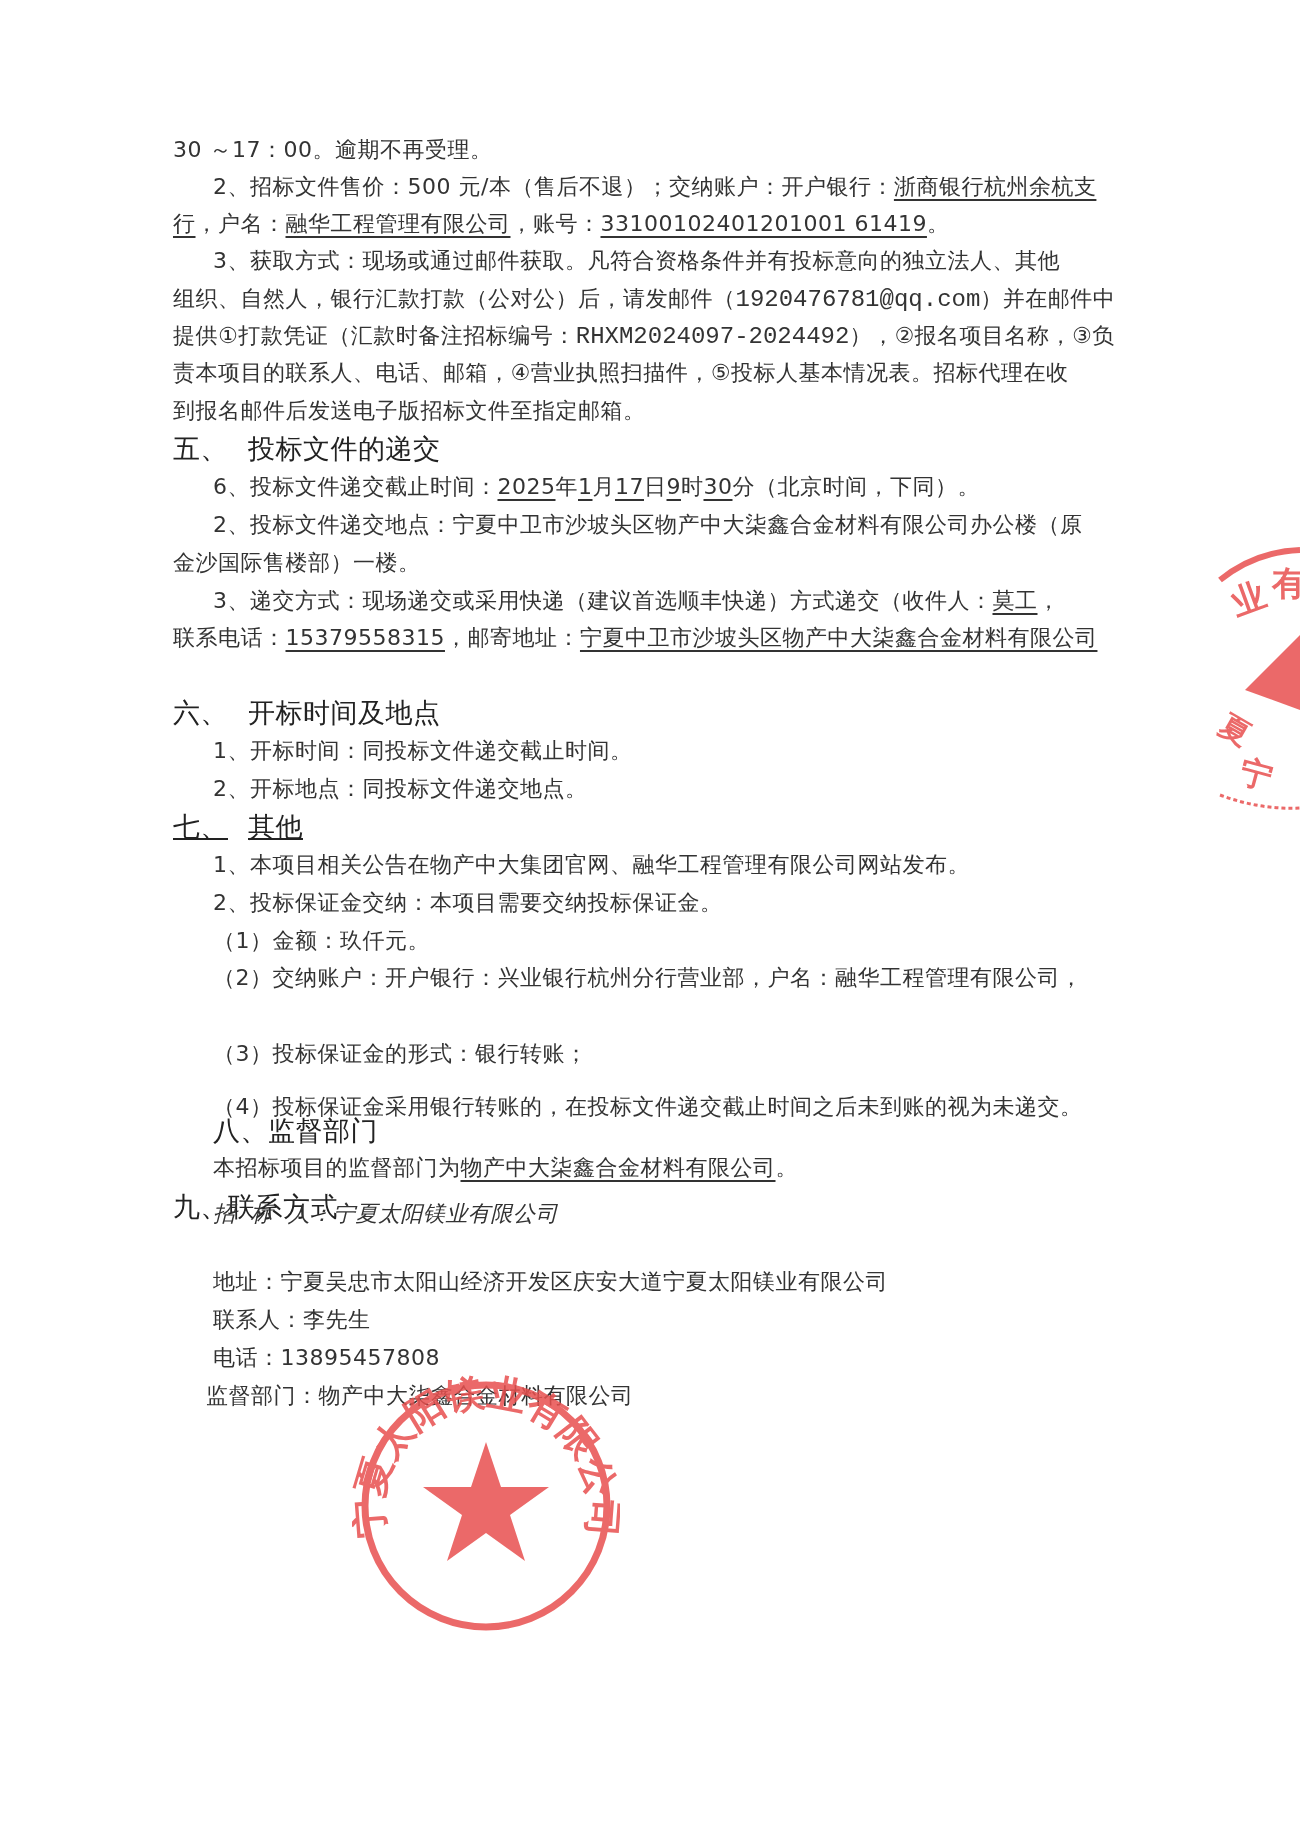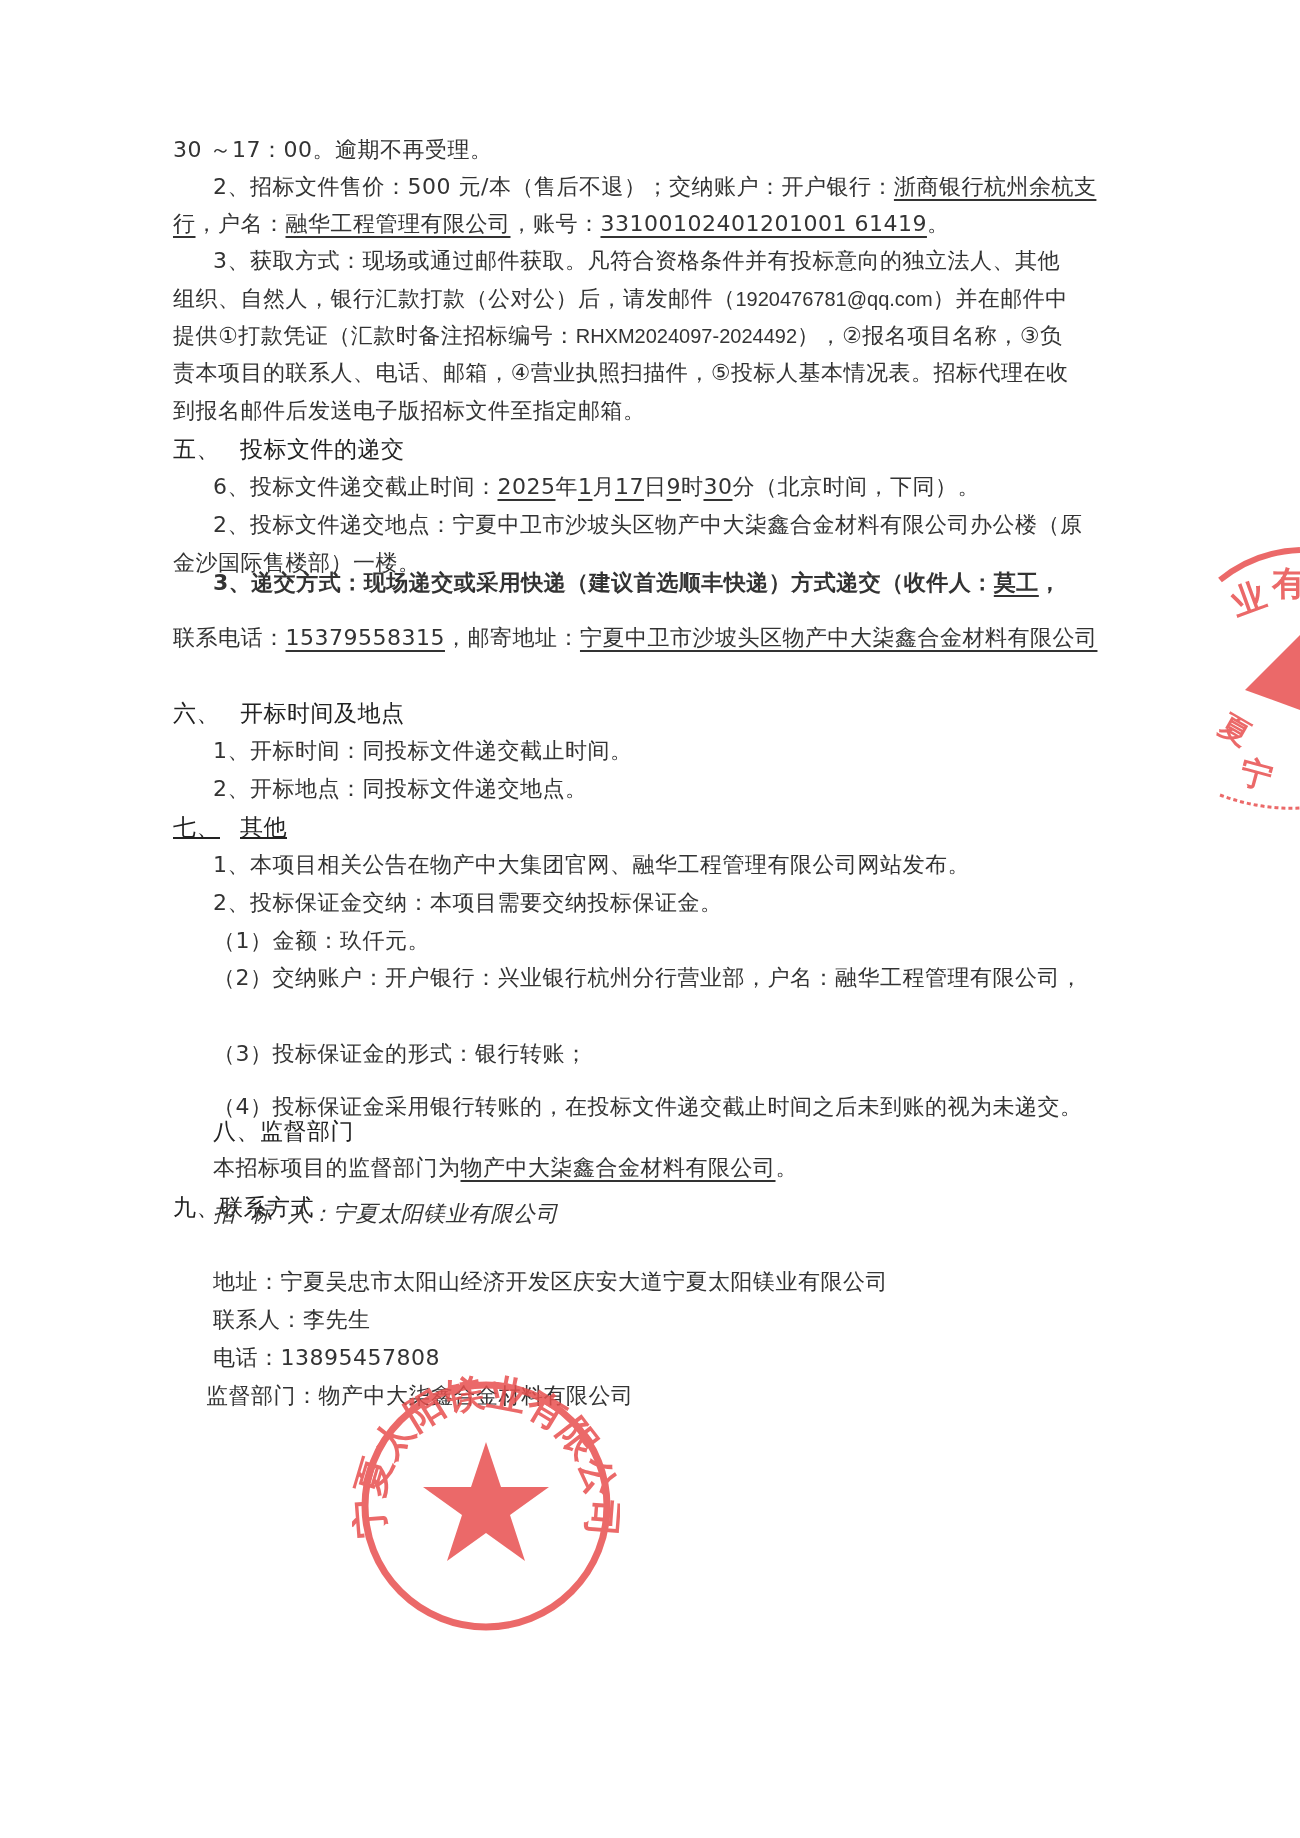--- a/index.html
+++ b/index.html
@@ -5,23 +5,23 @@
   html, body { margin:0; padding:0; }
   body {
     width:1300px; height:1838px; background:#ffffff; position:relative; overflow:hidden;
     font-family: "DejaVu Serif", "Liberation Serif", serif; color:#2b2b2b;
   }
   .page { position:absolute; left:0; top:0; width:1073px; height:1838px; }
   .line {
     position:absolute; font-size:22px; line-height:30px; white-space:nowrap; letter-spacing:0.5px;
     font-family: "DejaVu Sans", "Liberation Sans", sans-serif; color:#333;
   }
-  .heading { font-size:23px; color:#222; }
+  .heading { font-size:27px; color:#222; }
   .u { text-decoration: underline; text-underline-offset:5px; text-decoration-thickness:1.5px; }
-  .mono { font-family:Liberation Sans, sans-serif; font-size:20px; letter-spacing:0; }
+  .mono { font-family:Liberation Mono, monospace; font-size:24px; letter-spacing:0; }
   .stamp { position:absolute; pointer-events:none; }
 </style>
 </head>
 <body>
 
 <div class="page">
 
   <div class="line" style="left:173px;top:135px;"><span>30 ～17：00。逾期不再受理。</span></div>
 
   <div class="line" style="left:213px;top:172px;">
@@ -49,21 +49,21 @@
     <span>五、</span><span style="margin-left:20px">投标文件的递交</span>
   </div>
 
   <div class="line" style="left:213px;top:472px;">
     <span>6、投标文件递交截止时间：</span><span class="u">2025</span><span>年</span><span class="u">1</span><span>月</span><span class="u">17</span><span>日</span><span class="u">9</span><span>时</span><span class="u">30</span><span>分（北京时间，下同）。</span>
   </div>
 
   <div class="line" style="left:213px;top:510px;"><span>2、投标文件递交地点：宁夏中卫市沙坡头区物产中大柒鑫合金材料有限公司办公楼（原</span></div>
   <div class="line" style="left:173px;top:548px;"><span>金沙国际售楼部）一楼。</span></div>
 
-  <div class="line" style="left:213px;top:568px;font-weight:bold;">
+  <div class="line" style="left:213px;top:586px;">
     <span>3、递交方式：现场递交或采用快递（建议首选顺丰快递）方式递交（收件人：</span><span class="u">莫工</span><span>，</span>
   </div>
 
   <div class="line" style="left:173px;top:623px;">
     <span>联系电话：</span><span class="u">15379558315</span><span>，邮寄地址：</span><span class="u">宁夏中卫市沙坡头区物产中大柒鑫合金材料有限公司</span>
   </div>
 
 
   <div class="line heading" style="left:173px;top:698px;">
     <span>六、</span><span style="margin-left:20px">开标时间及地点</span>

